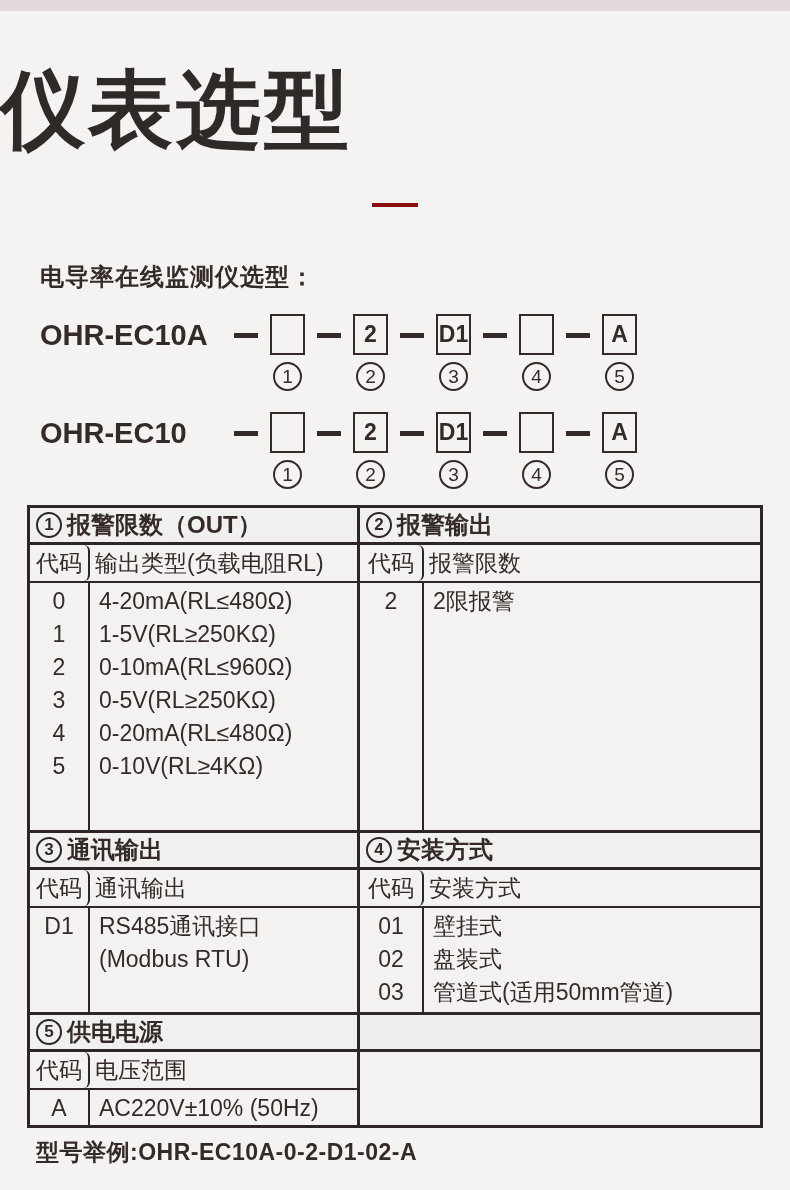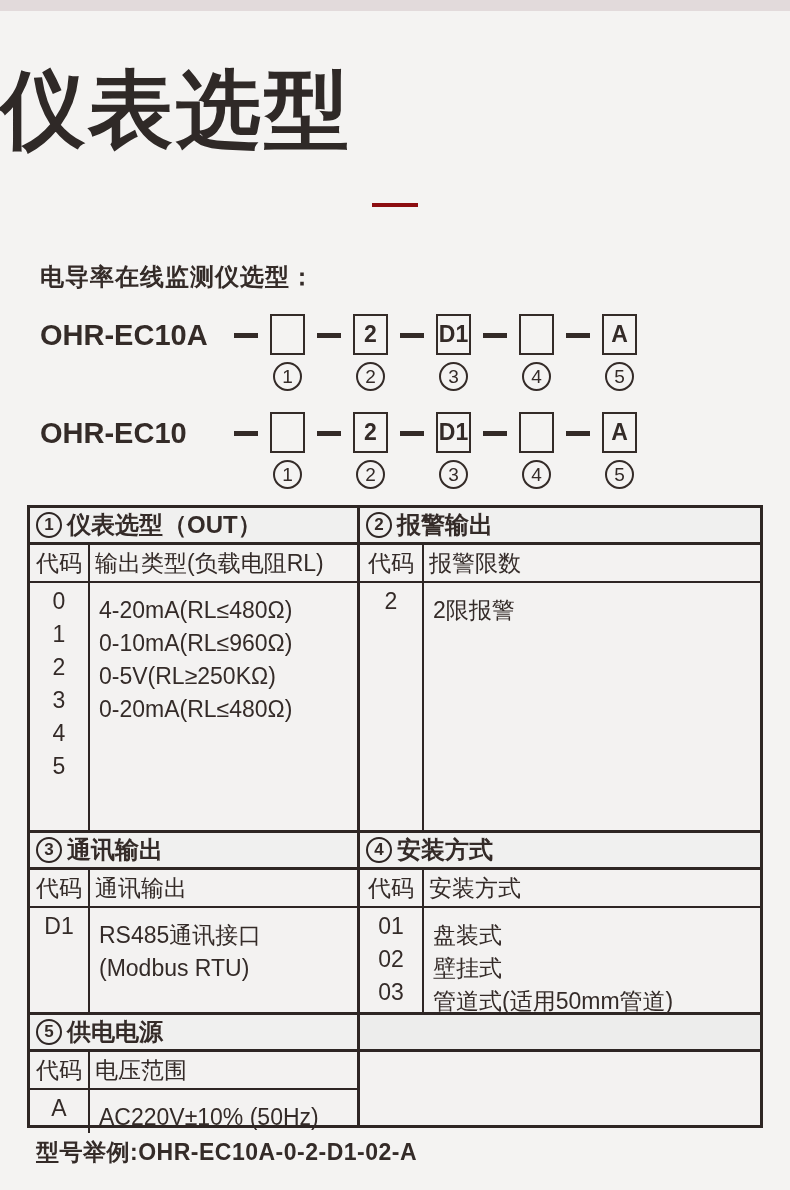--- a/index.html
+++ b/index.html
@@ -59,25 +59,25 @@
     background: #f0f0ef;
   }
   .tcirc {
     width: 26px; height: 26px; flex: none;
     border: 2px solid #2e2624; border-radius: 50%;
     display: flex; align-items: center; justify-content: center;
     font-size: 17px; font-weight: bold;
   }
   .colhdr { display: grid; grid-template-columns: 60px 1fr; height: 38px; flex: none; border-bottom: 2px solid #2e2624; }
   .half.right .colhdr, .half.right .tbody { grid-template-columns: 64px 1fr; }
-  .colhdr .code { border-right: 2px solid #2e2624; display: flex; align-items: center; justify-content: center; font-size: 23px; }
+  .colhdr .code { border-right: 2px solid #2e2624; display: flex; align-items: center; justify-content: center; font-size: 23px; border-radius: 6px; }
   .colhdr .desc { display: flex; align-items: center; padding-left: 5px; font-size: 23px; }
   .tbody { display: grid; grid-template-columns: 60px 1fr; }
   .tbody .codes { border-right: 2px solid #2e2624; text-align: center; padding-top: 2px; }
-  .tbody .descs { padding-left: 9px; padding-top: 11px; }
+  .tbody .descs { padding-left: 9px; padding-top: 2px; }
   .line { line-height: 33px; font-size: 23px; white-space: nowrap; }
   .b1 .tbody { height: 247px; }
   .b2 .tbody { height: 104px; }
   .b3 .tbody { height: 35px; }
   .b3 .line { line-height: 32px; }
   .sec-title.empty { background: #ededec; }
   .rest { flex: 1; }
 
   .example { margin: 9px 0 0 36px; font-size: 23px; font-weight: bold; letter-spacing: 0.5px; }
 </style>
@@ -150,40 +150,42 @@
     </div>
   </div>
 </div>
 
 <div class="tbl">
 
   <div class="block b1">
     <div class="half left">
       <div class="sec-title">
         <span class="tcirc">1</span>
-        <span>仪表选型（OUT）</span>
+        <span>报警限数（OUT）</span>
       </div>
       <div class="colhdr">
         <div class="code">代码</div>
         <div class="desc">输出类型(负载电阻RL)</div>
       </div>
       <div class="tbody">
         <div class="codes">
           <div class="line">0</div>
           <div class="line">1</div>
           <div class="line">2</div>
           <div class="line">3</div>
           <div class="line">4</div>
           <div class="line">5</div>
         </div>
         <div class="descs">
           <div class="line">4-20mA(RL≤480Ω)</div>
+          <div class="line">1-5V(RL≥250KΩ)</div>
           <div class="line">0-10mA(RL≤960Ω)</div>
           <div class="line">0-5V(RL≥250KΩ)</div>
           <div class="line">0-20mA(RL≤480Ω)</div>
+          <div class="line">0-10V(RL≥4KΩ)</div>
         </div>
       </div>
     </div>
     <div class="half right">
       <div class="sec-title">
         <span class="tcirc">2</span>
         <span>报警输出</span>
       </div>
       <div class="colhdr">
         <div class="code">代码</div>
@@ -229,22 +231,22 @@
         <div class="code">代码</div>
         <div class="desc">安装方式</div>
       </div>
       <div class="tbody">
         <div class="codes">
           <div class="line">01</div>
           <div class="line">02</div>
           <div class="line">03</div>
         </div>
         <div class="descs">
+          <div class="line">壁挂式</div>
           <div class="line">盘装式</div>
-          <div class="line">壁挂式</div>
           <div class="line">管道式(适用50mm管道)</div>
         </div>
       </div>
     </div>
   </div>
 
   <div class="block b3">
     <div class="half left">
       <div class="sec-title">
         <span class="tcirc">5</span>

